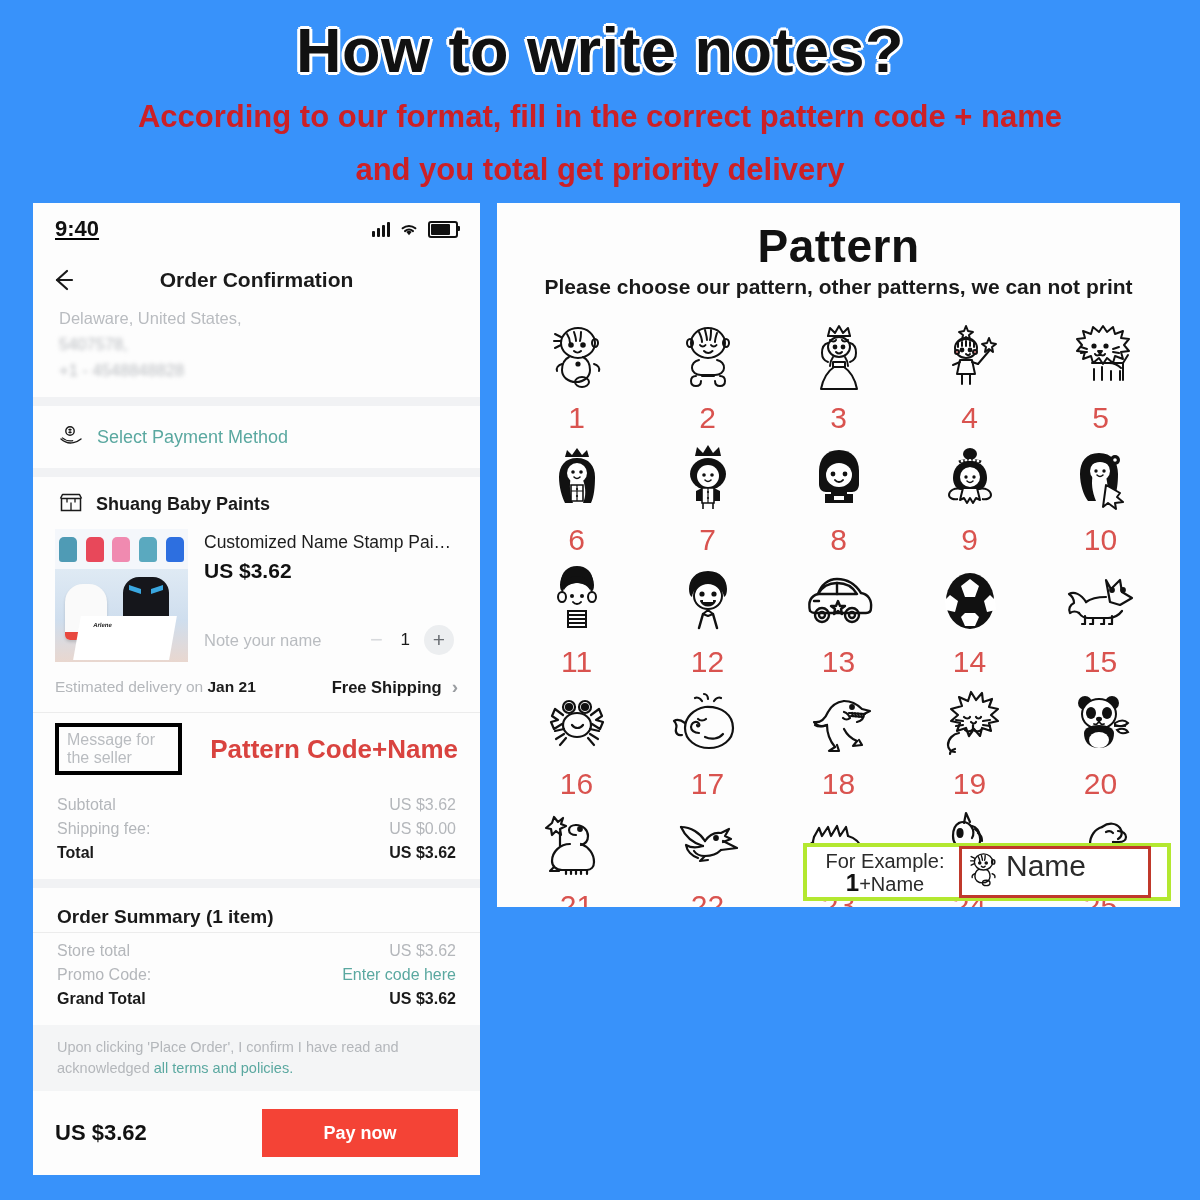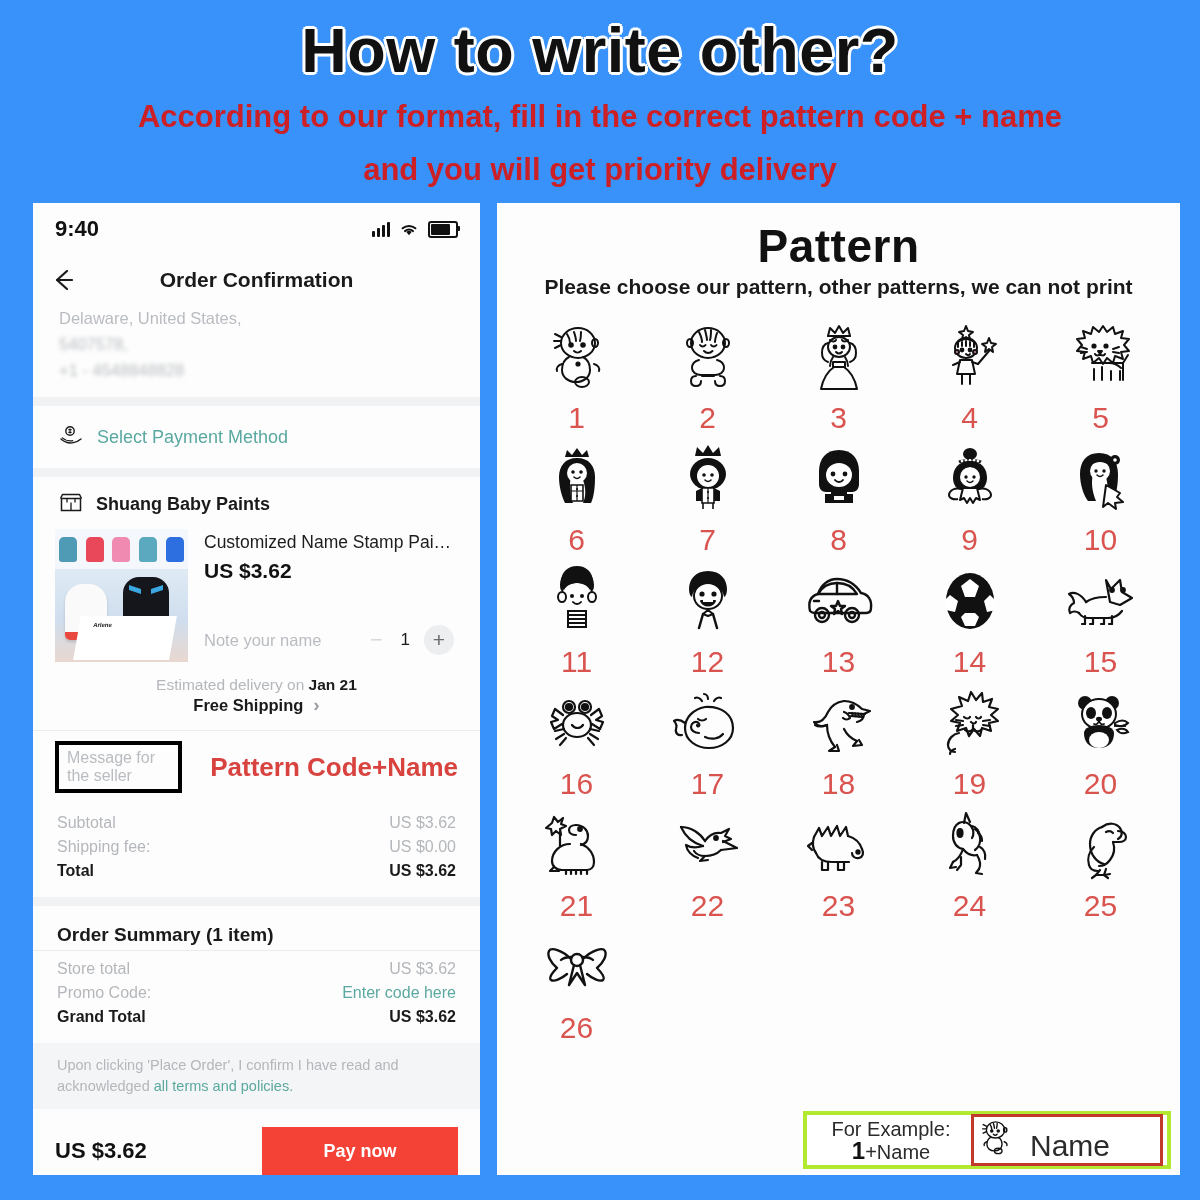--- a/index.html
+++ b/index.html
@@ -25,21 +25,21 @@
   .subline.l1{top:99px;}
   .subline.l2{top:152px;}
 
   
   .phone{
     position:absolute;left:33px;top:203px;width:447px;height:972px;
     background:#fdfdfd;overflow:hidden;
   }
   .statusbar{
     height:52px;display:flex;align-items:center;justify-content:space-between;
-    padding:0 22px;box-sizing:border-box;
+    padding:0 22px;box-sizing:border-box;text-decoration:underline;
   }
   .clock{font-size:22px;font-weight:bold;color:#111;}
   .statusicons{display:flex;align-items:center;gap:9px;}
   .bars{display:flex;align-items:flex-end;gap:2px;height:15px;}
   .bars i{display:block;width:3px;background:#111;border-radius:1px;}
   .bars i:nth-child(1){height:6px}
   .bars i:nth-child(2){height:9px}
   .bars i:nth-child(3){height:12px}
   .bars i:nth-child(4){height:15px}
   .wifi{width:20px;height:15px;position:relative;}
@@ -78,21 +78,21 @@
   .pinfo{flex:1;min-width:0;padding-top:2px;}
   .ptitle{font-size:17.5px;color:#1d1d1d;line-height:22px;white-space:nowrap;overflow:hidden;text-overflow:ellipsis;}
   .pprice{font-size:21px;font-weight:bold;color:#111;margin-top:6px;}
   .qtyrow{display:flex;align-items:center;justify-content:space-between;margin-top:42px;}
   .noteph{color:#b9bcc0;font-size:16.5px;}
   .stepper{display:flex;align-items:center;gap:14px;}
   .minus{color:#d8dadd;font-size:22px;width:20px;text-align:center;}
   .qtynum{font-size:17px;color:#1a1a1a;}
   .plus{width:30px;height:30px;border-radius:50%;background:#eceef0;display:flex;align-items:center;justify-content:center;color:#6a6e73;font-size:21px;}
 
-  .delivrow{display:flex;align-items:center;justify-content:space-between;padding:14px 22px 14px 22px;flex-direction:column;}
+  .delivrow{display:flex;align-items:center;justify-content:space-between;padding:14px 22px 14px 22px;}
   .delivleft{font-size:15.5px;color:#b4b7bb;}
   .delivleft b{color:#1d1d1d;font-weight:bold;}
   .delivright{display:flex;align-items:center;gap:10px;font-size:16.5px;font-weight:bold;color:#1a1a1a;}
   .chev{color:#9a9da1;font-size:19px;}
 
   .msgrow{position:relative;padding:10px 22px 12px 22px;display:flex;align-items:center;}
   .msgbox{border:4px solid #000000;padding:4px 8px;}
   .msgbox span{color:#b9bcc0;font-size:16px;}
   .msghint{margin-left:28px;font-size:26px;font-weight:bold;color:#d9433f;white-space:nowrap;}
 
@@ -107,21 +107,21 @@
 
   .terms{background:#f4f5f6;padding:12px 24px;font-size:14.5px;line-height:21px;color:#b4b7bb;}
   .terms a{color:#5aa8a0;text-decoration:none;}
 
   .paybar{display:flex;align-items:center;justify-content:space-between;padding:18px 22px 0 22px;}
   .paytotal{font-size:22px;font-weight:bold;color:#111;}
   .paybtn{width:196px;height:48px;background:#f44336;color:#fff;font-size:18px;font-weight:bold;display:flex;align-items:center;justify-content:center;}
 
   
   .patcard{
-    position:absolute;left:497px;top:203px;width:683px;height:972px;
+    position:absolute;left:497px;top:203px;width:683px;height:704px;
     background:#fdfdfd;overflow:hidden;
   }
   .pathead{text-align:center;font-size:46px;font-weight:bold;color:#111;padding-top:16px;letter-spacing:.5px;}
   .patsub{text-align:center;font-size:21px;font-weight:bold;color:#1a1a1a;margin-top:2px;}
   .grid{margin-top:14px;padding:0 14px;}
   .prow{display:flex;}
   .cell{flex:1 1 20%;display:flex;flex-direction:column;align-items:center;}
   .cell .ic{height:90px;display:flex;align-items:center;justify-content:center;}
   .cell .ic svg{display:block;}
   .cell .num{font-size:30px;color:#d9534f;line-height:34px;margin-top:-2px;}
@@ -129,29 +129,29 @@
 
   .example{
     position:absolute;left:306px;bottom:6px;width:368px;height:58px;
     border:4px solid #b3e830;background:#fff;display:flex;align-items:center;
     box-sizing:border-box;
   }
   .exleft{flex:1;text-align:center;line-height:22px;padding-left:4px;}
   .exl1{font-size:20px;color:#2b2b2b;}
   .exl2{font-size:20px;color:#2b2b2b;}
   .exl2 b{font-size:24px;font-weight:bold;color:#111;}
-  .exbox{width:186px;height:46px;border:3px solid #c0392b;margin-right:4px;display:flex;align-items:flex-end;gap:14px;background:#fff;}
+  .exbox{width:186px;height:46px;border:3px solid #c0392b;margin-right:16px;display:flex;align-items:flex-start;gap:2px;background:#fff;}
   .exbox .exname{font-size:30px;color:#2b2b2b;}
 </style>
 </head>
 <body>
 
-<div class="headline">How to write other?</div>
+<div class="headline">How to write notes?</div>
 <div class="subline l1">According to our format, fill in the correct pattern code + name</div>
-<div class="subline l2">and you will get priority delivery</div>
+<div class="subline l2">and you total get priority delivery</div>
 
 <div class="phone">
 
   <div class="statusbar">
     <div class="clock">9:40</div>
     <div class="statusicons">
       <span class="bars">
           <i></i>
           <i></i>
           <i></i>

